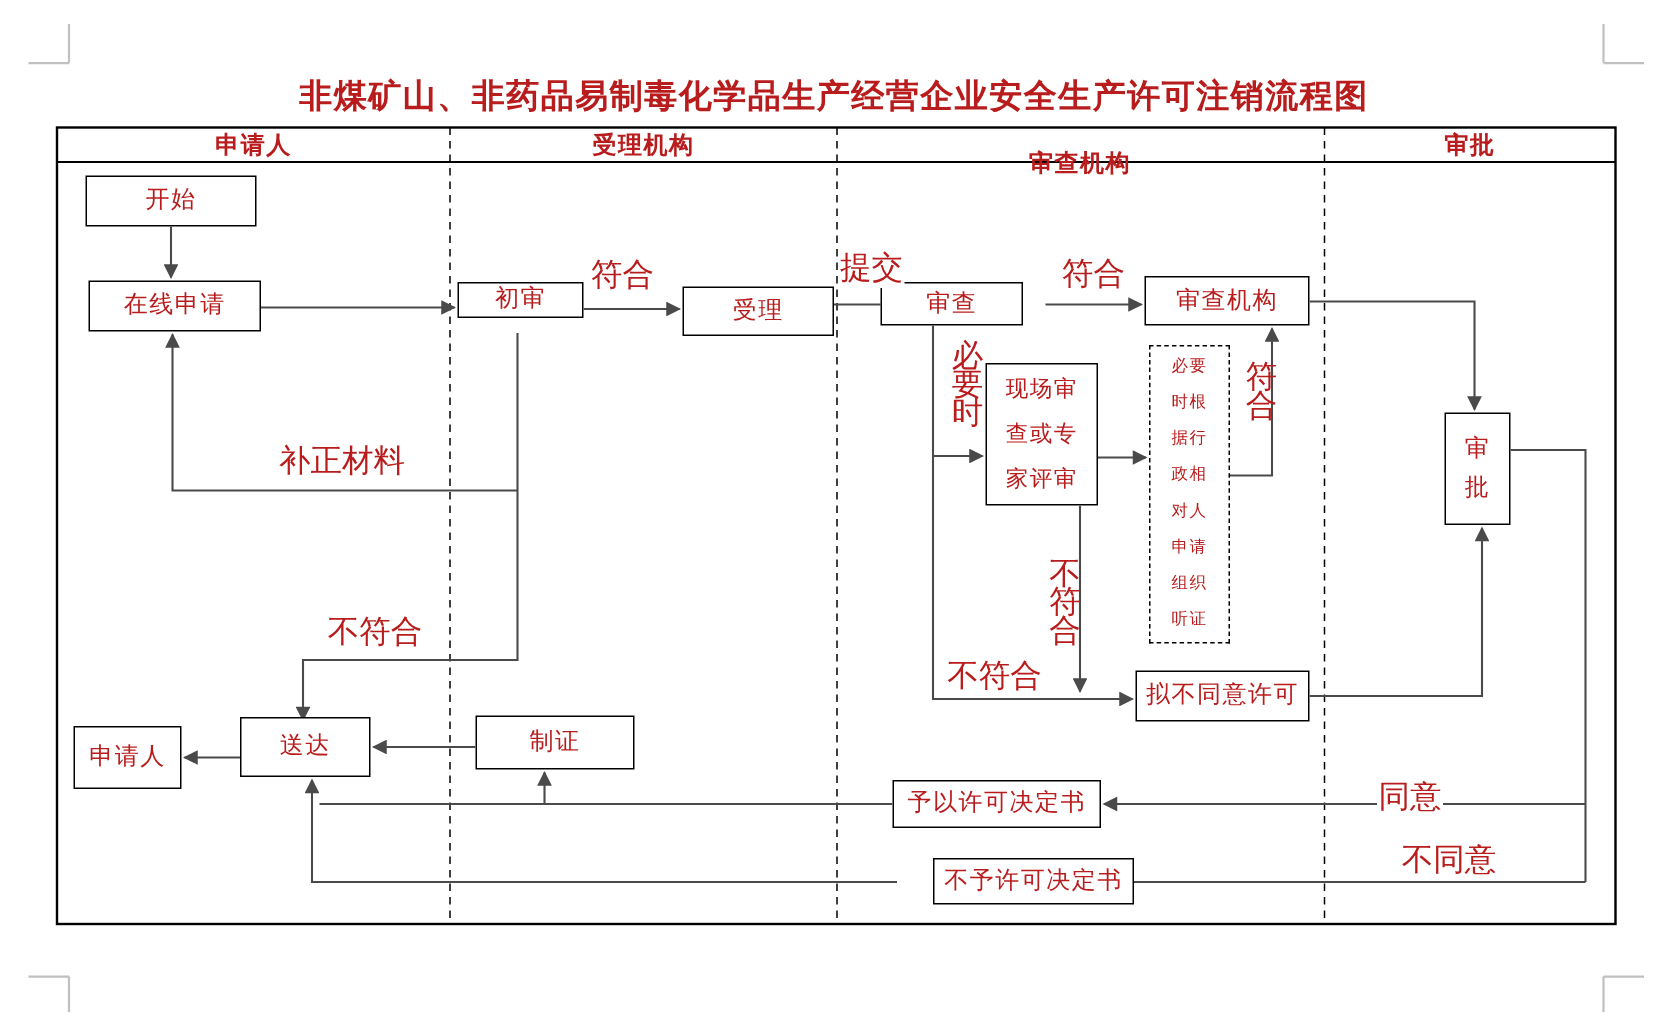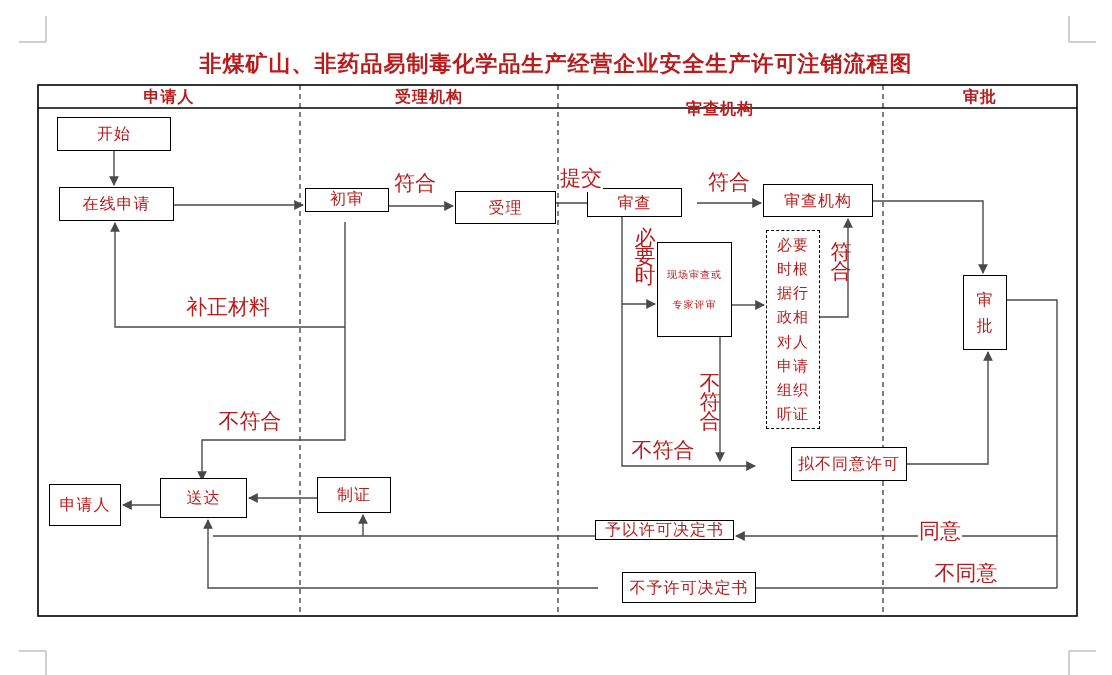--- a/index.html
+++ b/index.html
@@ -6,22 +6,22 @@
   .page{position:relative;width:1112px;height:675px;background:#ffffff;overflow:hidden;
         font-family:"Liberation Sans",sans-serif;color:#b91c1c;}
   .title{position:absolute;top:49px;left:0;width:100%;text-align:center;
          font-family:"Liberation Serif",serif;font-weight:bold;font-size:22px;letter-spacing:1px;}
   #connector-layer{position:absolute;left:0;top:0;width:1112px;height:675px;}
   .lane-header{position:absolute;top:87px;transform:translateX(-50%);
                font-weight:bold;font-size:16px;white-space:nowrap;letter-spacing:1px;}
   .node{position:absolute;box-sizing:border-box;border:1.6px solid #000;background:#fff;
         display:flex;align-items:center;justify-content:center;
         font-size:16px;letter-spacing:1px;text-align:center;line-height:1.25;}
-  .node.wrap-3{font-size:10px;line-height:30px;padding:0 9px;}
-  .node.dashed{border-style:dashed;border-width:1.4px;font-size:15px;line-height:24.2px;padding:0 9px;}
+  .node.wrap-3{font-size:15px;line-height:30px;padding:0 9px;}
+  .node.dashed{border-style:dashed;border-width:1.4px;font-size:11px;line-height:24.2px;padding:0 9px;font-family:Liberation Mono, monospace;}
   .vtext{display:inline-block;width:1.1em;word-break:break-all;line-height:26px;text-align:center;}
   .label{position:absolute;font-size:21px;white-space:nowrap;transform:translate(-50%,-50%);
          background:#fff;padding:0 1px;}
   .label.vertical{white-space:normal;width:1.1em;word-break:break-all;line-height:19px;
                   transform:translateX(-50%);text-align:center;background:transparent;}
 </style>
 </head>
 <body>
 
 <div class="page">
@@ -77,25 +77,25 @@
       <div class="node" style="left: 59px; top: 187px; width: 115px; height: 34px;">在线申请</div>
       <div class="node" style="left: 305px; top: 188px; width: 84px; height: 24px; font-family: Liberation Mono, monospace;">初审</div>
       <div class="node" style="left: 455px; top: 191px; width: 101px; height: 33px;">受理</div>
       <div class="node" style="left: 587px; top: 188px; width: 95px; height: 29px;">审查</div>
       <div class="node" style="left: 763px; top: 184px; width: 110px; height: 33px;">审查机构</div>
       <div class="node wrap-3" style="left: 657px; top: 242px; width: 75px; height: 95px;">现场审查或专家评审</div>
       <div class="node dashed" style="left: 766px; top: 230px; width: 54px; height: 199px;">必要时根据行政相对人申请组织听证</div>
       <div class="node" style="left: 963px; top: 275px; width: 44px; height: 75px;">
         <span class="vtext">审批</span>
       </div>
-      <div class="node" style="left: 791px; top: 447px; width: 116px; height: 34px;">拟不同意许可</div>
+      <div class="node" style="left: 757px; top: 447px; width: 116px; height: 34px;">拟不同意许可</div>
       <div class="node" style="left: 49px; top: 484px; width: 72px; height: 42px;">申请人</div>
       <div class="node" style="left: 160px; top: 478px; width: 87px; height: 40px; text-align: center;">送达</div>
-      <div class="node" style="left: 317px; top: 477px; width: 74px; height: 36px;">制证</div>
-      <div class="node" style="left: 595px; top: 520px; width: 139px; height: 20px;">予以许可决定书</div>
+      <div class="node" style="left: 317px; top: 477px; width: 106px; height: 36px;">制证</div>
+      <div class="node" style="left: 595px; top: 520px; width: 139px; height: 32px;">予以许可决定书</div>
       <div class="node" style="left: 578px; top: 572px; width: 134px; height: 31px; margin-left: 44px;">不予许可决定书</div>
       <div class="label" style="left: 415px; top: 183px;">符合</div>
       <div class="label" style="left: 581px; top: 178px;">提交</div>
       <div class="label" style="left: 729px; top: 182px;">符合</div>
       <div class="label" style="left: 228px; top: 307px;">补正材料</div>
       <div class="label" style="left: 250px; top: 421px;">不符合</div>
       <div class="label vertical" style="left: 645px; top: 228px;">必要时</div>
       <div class="label vertical" style="left: 841px; top: 242px;">符合</div>
       <div class="label vertical" style="left: 710px; top: 373px;">不符合</div>
       <div class="label" style="left: 663px; top: 450px;">不符合</div>

